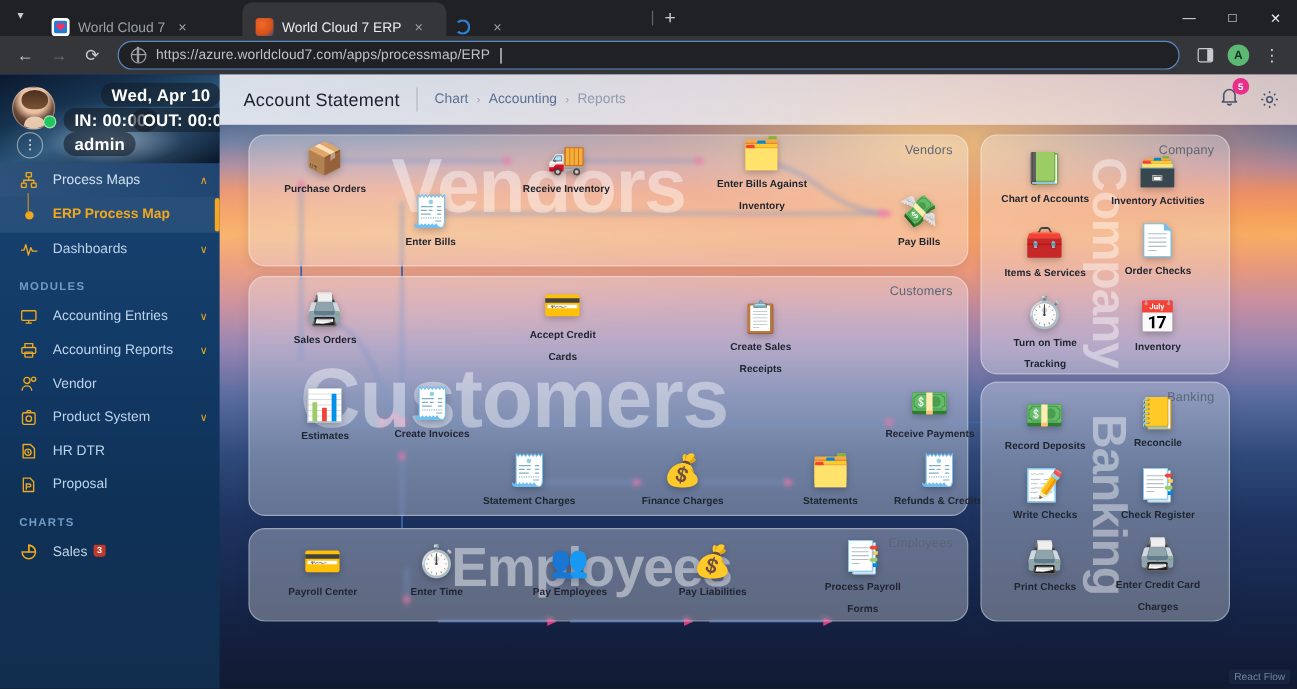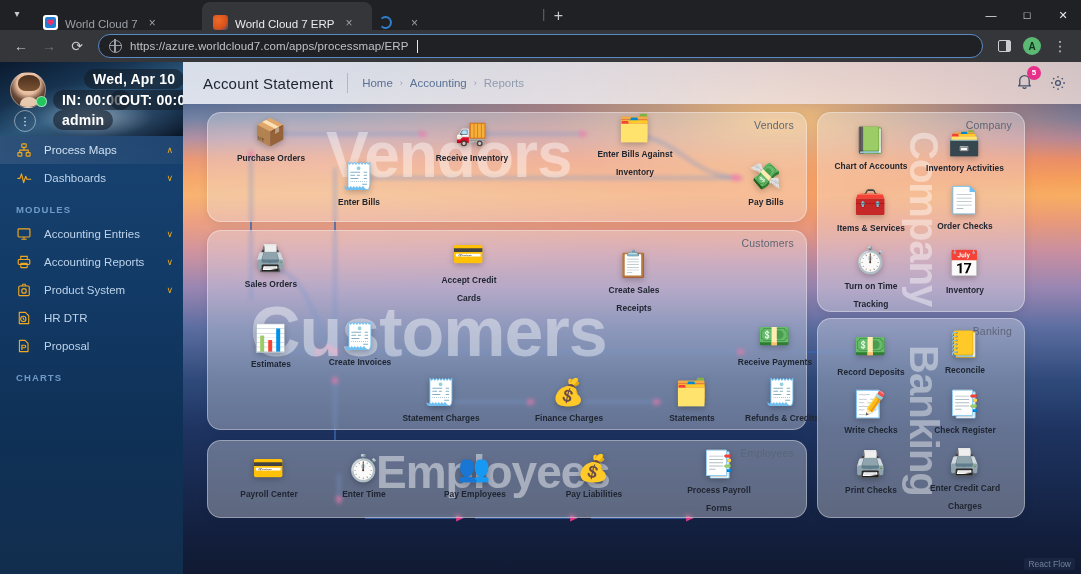--- a/index.html
+++ b/index.html
@@ -321,20 +321,27 @@
             <rect x="5.5" y="1" width="5" height="4" rx=".6"></rect>
               <rect x="1" y="11" width="4.5" height="4" rx=".6"></rect>
               <rect x="10.5" y="11" width="4.5" height="4" rx=".6"></rect>
             <path d="M8 5v3.2M3.2 11V8.2h9.6V11"></path>
           </svg>
         </span>
         <span class="sb-label">Process Maps</span>
         <span class="sb-chev">∧</span>
       </div>
 
+      <div class="sb-item active" style="height:30px;">
+        <span class="sb-ico" style="position:relative;">
+          <span style="position:absolute;top:-15px;left:9.2px;width:1.3px;height:17px;background:#c58d2a;"></span>
+          <span style="width:7px;height:7px;border-radius:50%;background:#f0a81e;display:block;"></span>
+        </span>
+        <span class="sb-label">ERP Process Map</span>
+      </div>
 
       <div class="sb-item">
         <span class="sb-ico">
           <svg width="15" height="14" viewBox="0 0 18 16" fill="none" stroke="currentColor" stroke-width="1.4" stroke-linecap="round" stroke-linejoin="round">
             <path d="M1 8.5h2.6L5.4 3l2.6 10.5L10.4 6l1.6 3.5h4.5"></path>
           </svg>
         </span>
         <span class="sb-label">Dashboards</span>
         <span class="sb-chev">∨</span>
       </div>
@@ -358,20 +365,30 @@
               <path d="M4.3 5.2V1.6h7.4v3.6"></path>
               <rect x="1.4" y="5.2" width="13.2" height="5.6" rx="1"></rect>
               <rect x="4.3" y="9.6" width="7.4" height="4.8" rx=".6"></rect>
             </svg>
         </span>
         <span class="sb-label">Accounting Reports</span>
         <span class="sb-chev">∨</span>
       </div>
 
 
+      <div class="sb-item">
+        <span class="sb-ico">
+          <svg width="14" height="14" viewBox="0 0 16 16" fill="none" stroke="currentColor" stroke-width="1.3">
+              <circle cx="6.2" cy="4.6" r="2.9"></circle>
+              <path d="M1.6 14.4c0-2.9 2.1-4.6 4.6-4.6s4.6 1.7 4.6 4.6"></path>
+              <circle cx="12.6" cy="3.4" r="2"></circle>
+            </svg>
+        </span>
+        <span class="sb-label">Vendor</span>
+      </div>
 
       <div class="sb-item">
         <span class="sb-ico">
           <svg width="14" height="14" viewBox="0 0 16 16" fill="none" stroke="currentColor" stroke-width="1.3">
               <rect x="2" y="3.4" width="12" height="11" rx="1.4"></rect>
               <circle cx="8" cy="9" r="2.6"></circle>
               <path d="M5.6 3.4 6.8 1.4h2.4l1.2 2"></path>
             </svg>
         </span>
         <span class="sb-label">Product System</span>
@@ -394,27 +411,36 @@
           <svg width="14" height="14" viewBox="0 0 16 16" fill="none" stroke="currentColor" stroke-width="1.3">
               <path d="M2.8 1.6h6.4l3.4 3.4v9.4H2.8z" stroke-linejoin="round"></path>
               <path d="M5.6 7.2h3a1.4 1.4 0 0 1 0 2.8h-3zM5.6 10v2.6"></path>
             </svg>
         </span>
         <span class="sb-label">Proposal</span>
       </div>
 
       <div class="sb-group">CHARTS</div>
 
+      <div class="sb-item">
+        <span class="sb-ico">
+          <svg width="14" height="14" viewBox="0 0 16 16" fill="none" stroke="currentColor" stroke-width="1.3">
+              <path d="M8 8V1.6A6.4 6.4 0 1 1 1.6 8z"></path>
+              <path d="M8 1.6A6.4 6.4 0 0 1 14.4 8H8z"></path>
+            </svg>
+        </span>
+        <span class="sb-label"><span>Sales</span><span class="sb-badge">3</span></span>
+      </div>
     </div>
 
     <div class="topbar">
       <div class="page-title">Account Statement</div>
       <div class="crumb-sep-bar"></div>
       <div class="crumbs">
-        <span>Home</span>
+        <span>Chart</span>
         <span class="sep">›</span>
         <span>Accounting</span>
         <span class="sep">›</span>
         <span class="cur">Reports</span>
       </div>
       <div class="topbar-right">
         <div class="bell-wrap">
           <svg width="17" height="17" viewBox="0 0 18 18" fill="none" stroke="#45526b" stroke-width="1.4">
             <path d="M4 12.2V7.8a5 5 0 0 1 10 0v4.4l1.2 1.5H2.8z" stroke-linejoin="round"></path>
               <path d="M7.2 15a1.9 1.9 0 0 0 3.6 0"></path>

